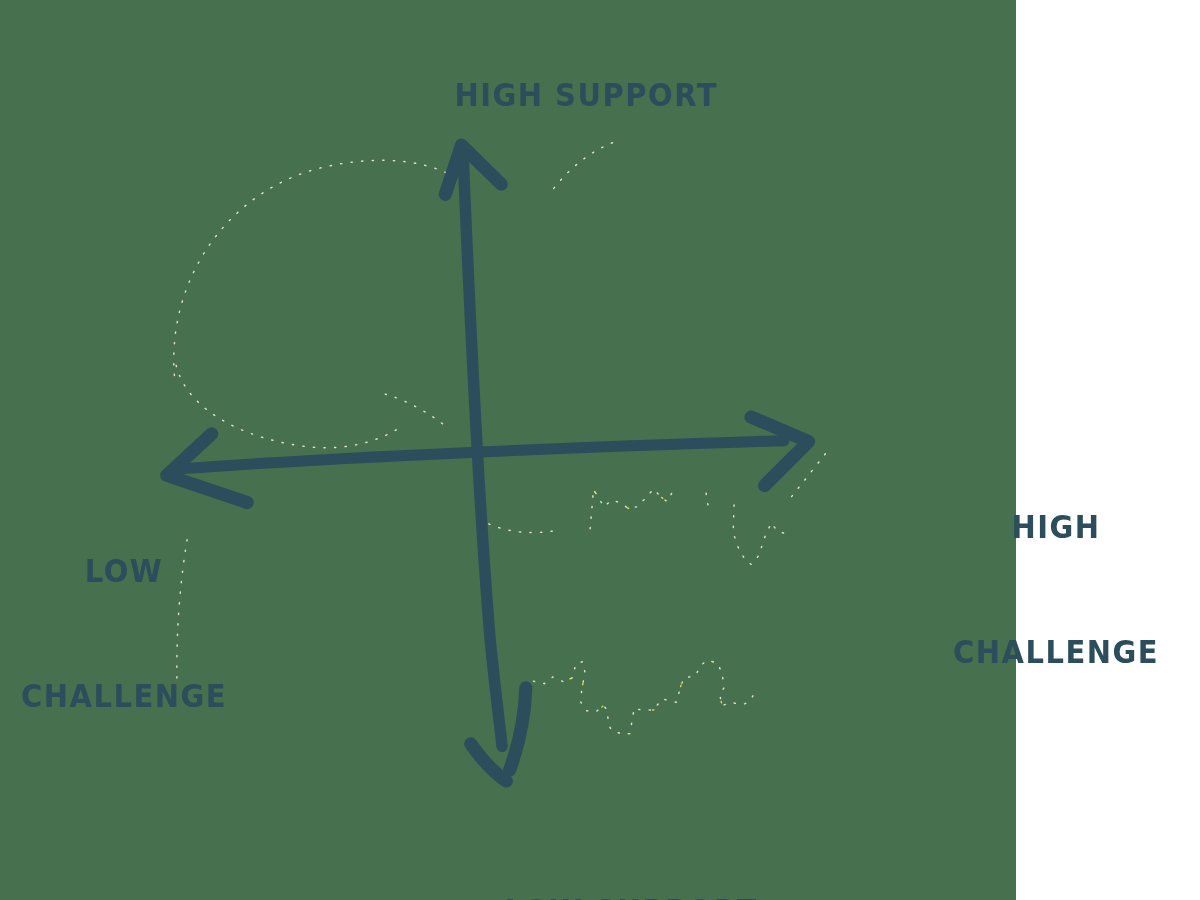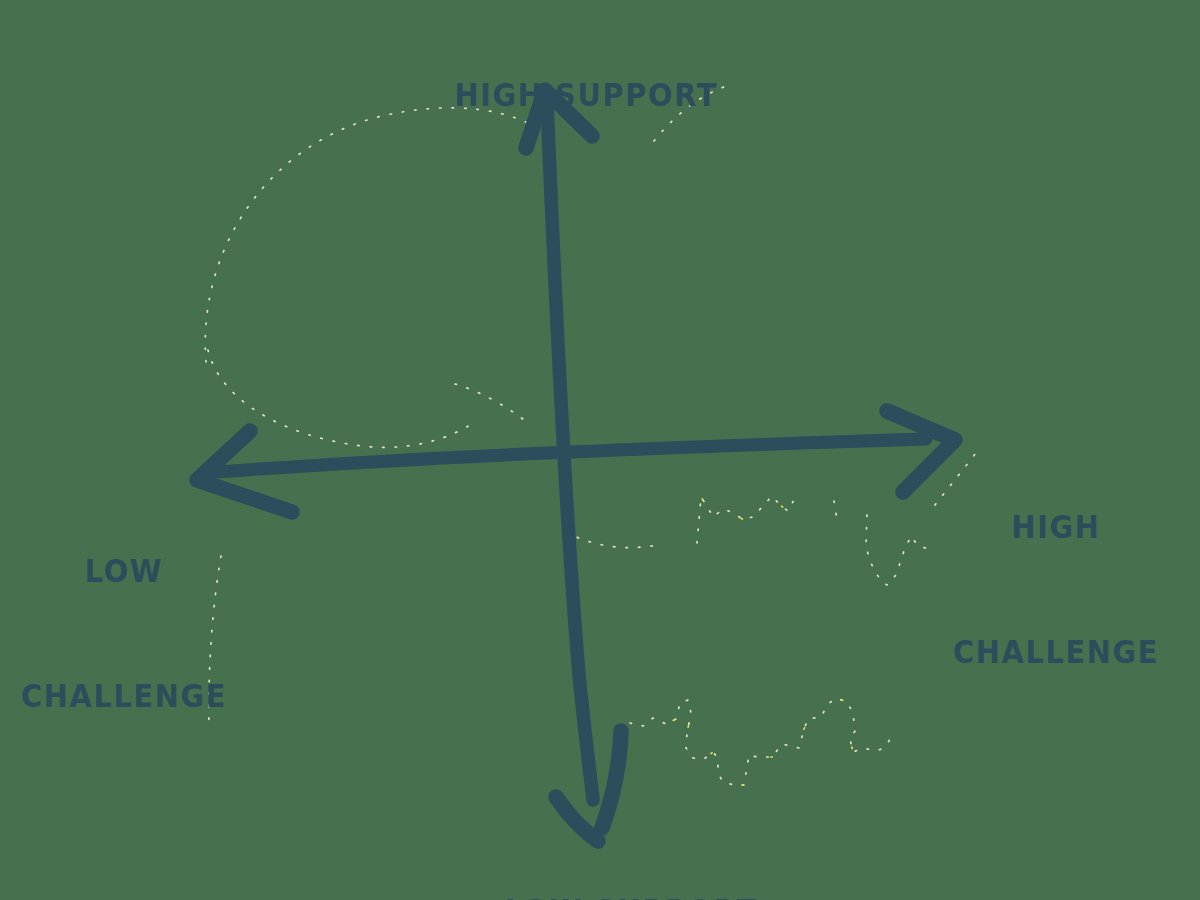--- a/index.html
+++ b/index.html
@@ -1,20 +1,20 @@
 <!DOCTYPE html>
 <html style="--background: #47704F; --ink: #2C4D5B; --scribble: #F1EEDC; --scribble_accent: #E7E044;"><head>
 <meta charset="utf-8">
 <style>
   html, body { margin: 0; padding: 0; }
   body { width: 1200px; height: 900px; overflow: hidden; }
 
   .stage {
     position: relative;
-    width: 1200px;
+    width: 1016px;
     height: 900px;
     background: var(--background, #47704F);
     font-family: "DejaVu Sans", "Liberation Sans", sans-serif;
   }
 
   .stage svg {
     position: absolute;
     inset: 0;
     width: 100%;
     height: 100%;

